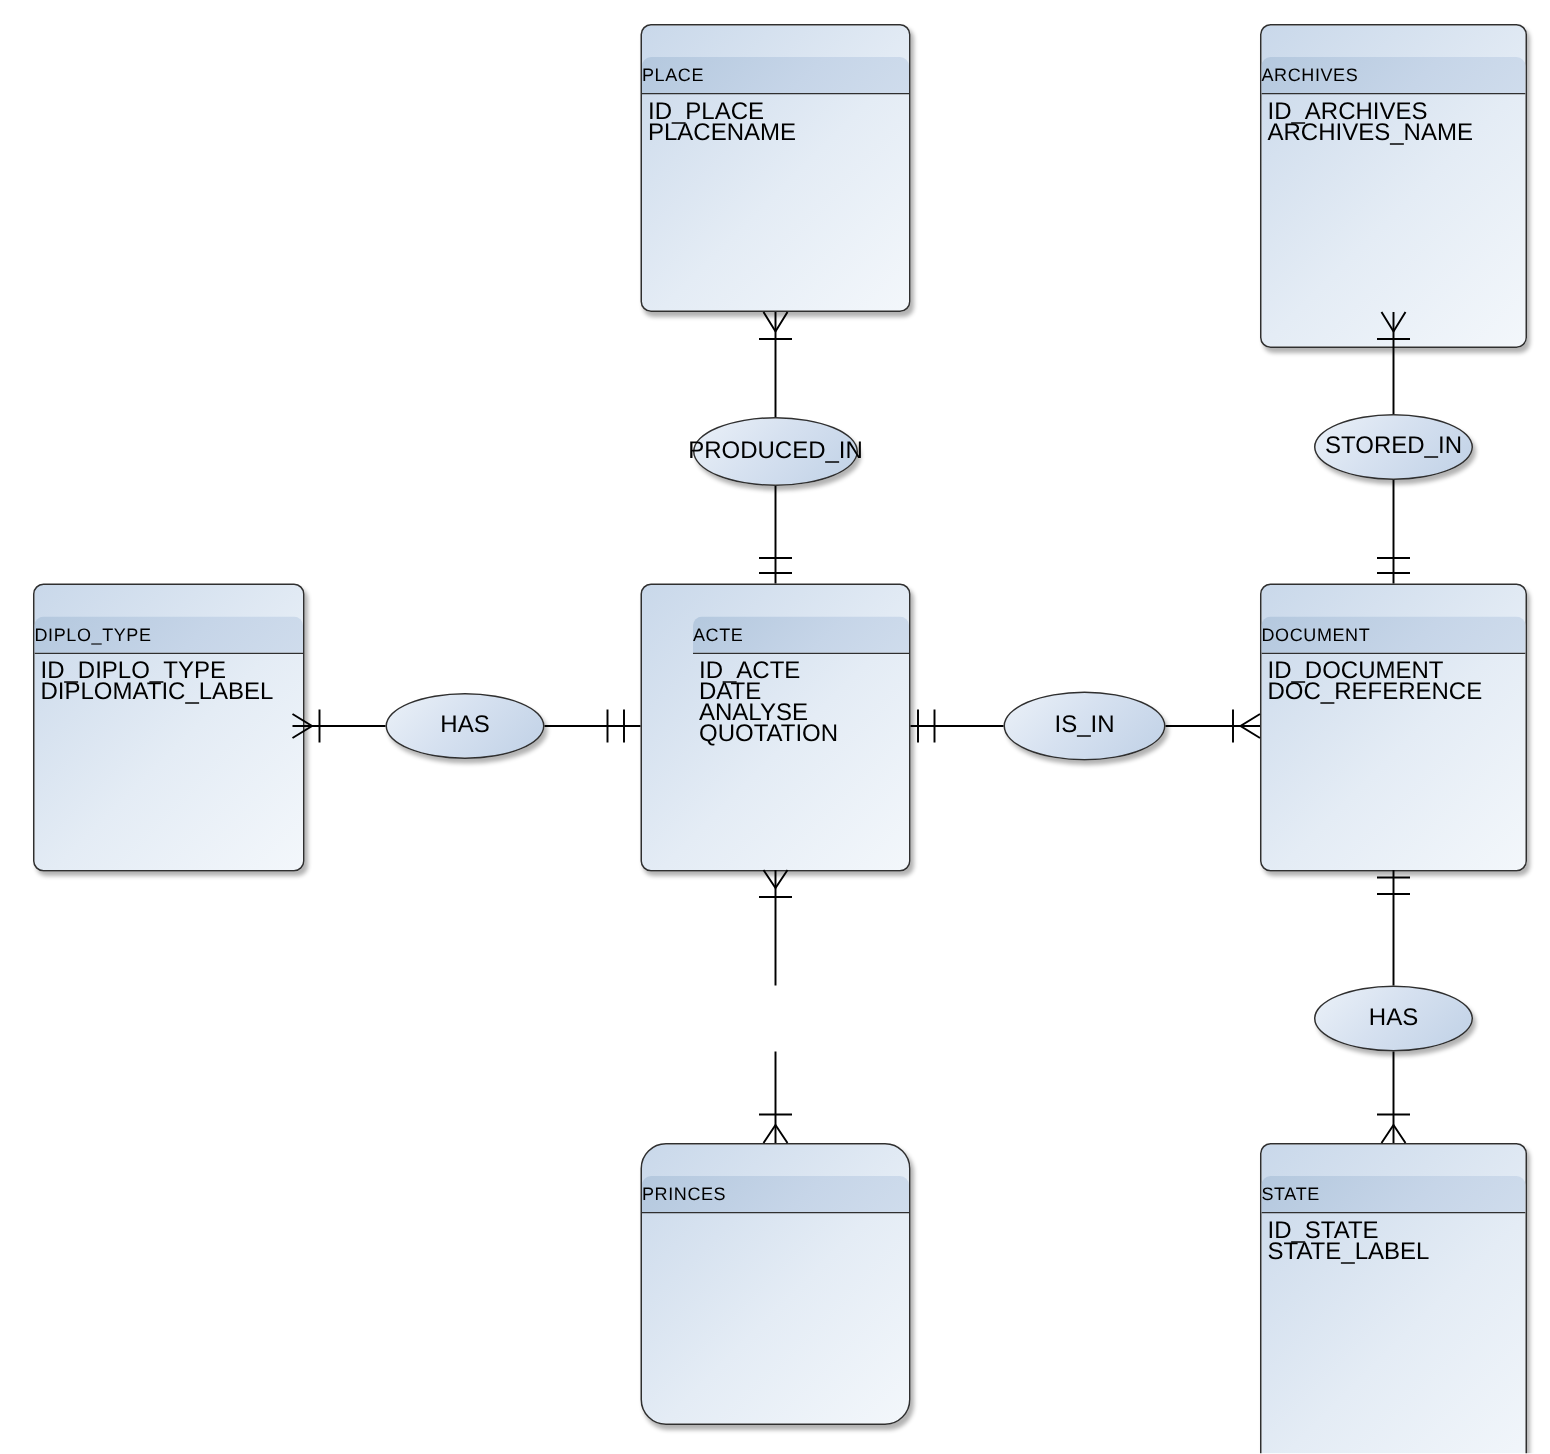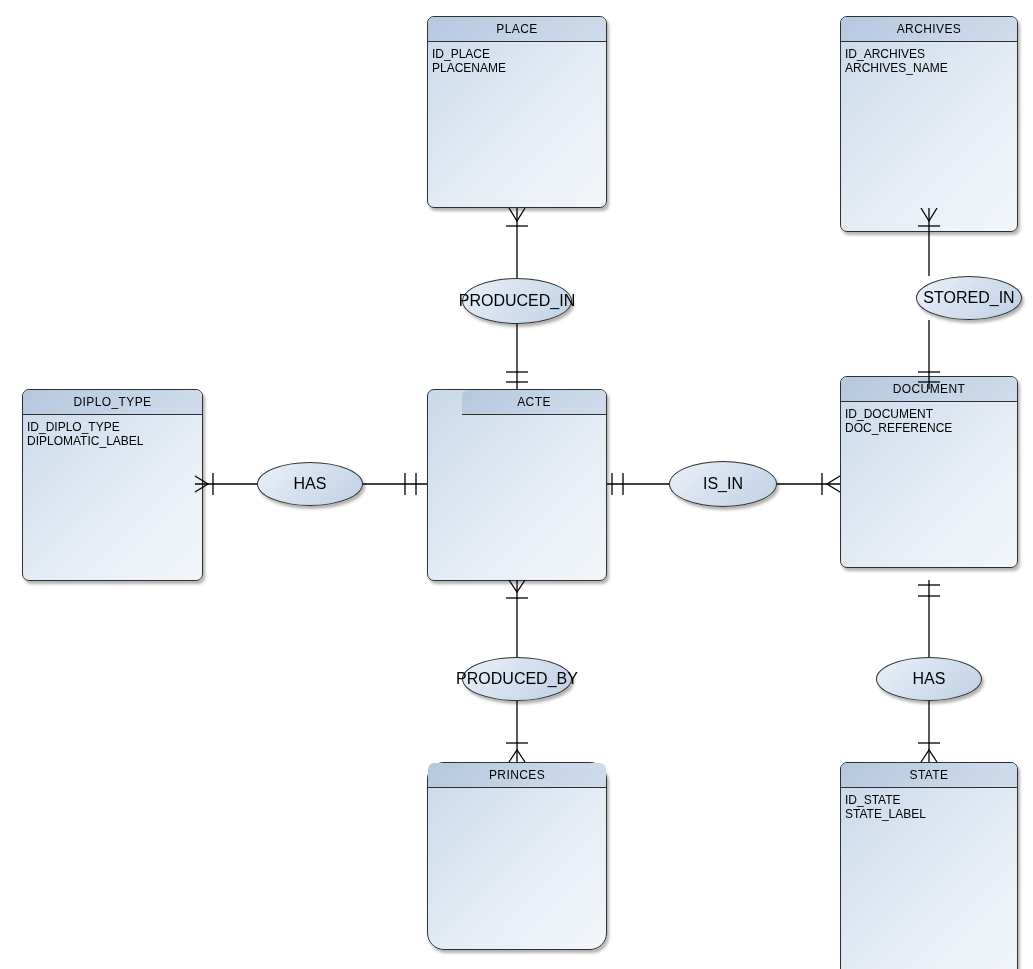--- a/index.html
+++ b/index.html
@@ -8,26 +8,26 @@
     font-family:"Liberation Sans","DejaVu Sans",sans-serif;color:#000;
   }
   .entity{
     position:absolute;
     border:1px solid #2f2f2f;border-radius:7px;
     background:linear-gradient(135deg,#c9d8ea 0%,#e4ecf5 55%,#f3f7fb 100%);
     box-shadow:2px 3px 3px rgba(0,0,0,0.30);
     box-sizing:border-box;
   }
   .entity-header{
-    height:24px;line-height:24px;text-align:center;
+    height:24px;line-height:24px;text-align:left;
     border-bottom:1px solid #2f2f2f;border-radius:6px 6px 0 0;
     background:linear-gradient(135deg,#b4c8de 0%,#c6d5e8 60%,#cfdcec 100%);
-    font-size:12px;letter-spacing:0.4px;
+    font-size:12px;letter-spacing:0.4px;margin-top:21px;
   }
-  .entity-body{padding:5px 4px;font-size:12px;line-height:14px;}
+  .entity-body{padding:5px 4px;font-size:16px;line-height:14px;}
   .attr{white-space:nowrap;}
   .rel{
     position:absolute;border:1.5px solid #2f2f2f;border-radius:50%;
     background:linear-gradient(135deg,#ebf1f8 0%,#d6e1f0 45%,#c0d1e6 100%);
     box-shadow:2px 3px 3px rgba(0,0,0,0.30);
     display:flex;align-items:center;justify-content:center;
     font-size:16px;box-sizing:border-box;
   }
   .connectors{position:absolute;left:0;top:0;z-index:3;pointer-events:none;}
   .connectors line,.connectors path{stroke:#000;stroke-width:1.3;fill:none;}
@@ -56,23 +56,29 @@
   <div class="entity" style="left:22px;top:389px;width:181px;height:192px;">
     <div class="entity-header">DIPLO_TYPE</div>
     <div class="entity-body">
       <div class="attr">ID_DIPLO_TYPE</div>
       <div class="attr">DIPLOMATIC_LABEL</div>
     </div>
   </div>
 
   <div class="entity" style="left:427px;top:389px;width:180px;height:192px;padding-left:34px;">
     <div class="entity-header">ACTE</div>
+    <div class="entity-body">
+      <div class="attr">ID_ACTE</div>
+      <div class="attr">DATE</div>
+      <div class="attr">ANALYSE</div>
+      <div class="attr">QUOTATION</div>
+    </div>
   </div>
 
-  <div class="entity" style="left:840px;top:376px;width:178px;height:192px;">
+  <div class="entity" style="left:840px;top:389px;width:178px;height:192px;">
     <div class="entity-header">DOCUMENT</div>
     <div class="entity-body">
       <div class="attr">ID_DOCUMENT</div>
       <div class="attr">DOC_REFERENCE</div>
     </div>
   </div>
 
   <div class="entity" style="left:427px;top:762px;width:180px;height:188px;border-radius:17px;">
     <div class="entity-header">PRINCES</div>
   </div>
@@ -82,35 +88,32 @@
     <div class="entity-body">
       <div class="attr">ID_STATE</div>
       <div class="attr">STATE_LABEL</div>
     </div>
   </div>
 
   <div class="rel" style="left:462px;top:278px;width:110px;height:46px;">
     <span>PRODUCED_IN</span>
   </div>
 
-  <div class="rel" style="left:916px;top:276px;width:106px;height:44px;align-items:center;">
+  <div class="rel" style="left:876px;top:276px;width:106px;height:44px;align-items:center;">
     <span>STORED_IN</span>
   </div>
 
   <div class="rel" style="left:257px;top:462px;width:106px;height:44px;">
     <span>HAS</span>
   </div>
 
   <div class="rel" style="left:669px;top:461px;width:108px;height:46px;">
     <span>IS_IN</span>
   </div>
 
-  <div class="rel" style="left:462px;top:657px;width:110px;height:44px;">
-    <span>PRODUCED_BY</span>
-  </div>
 
   <div class="rel" style="left:876px;top:657px;width:106px;height:44px;">
     <span>HAS</span>
   </div>
 
   <svg class="connectors" width="1033" height="969">
 
     <g>
       <line x1="517" y1="208" x2="517" y2="278"></line>
       <path d="M509,208 L517,221 L525,208"></path>

